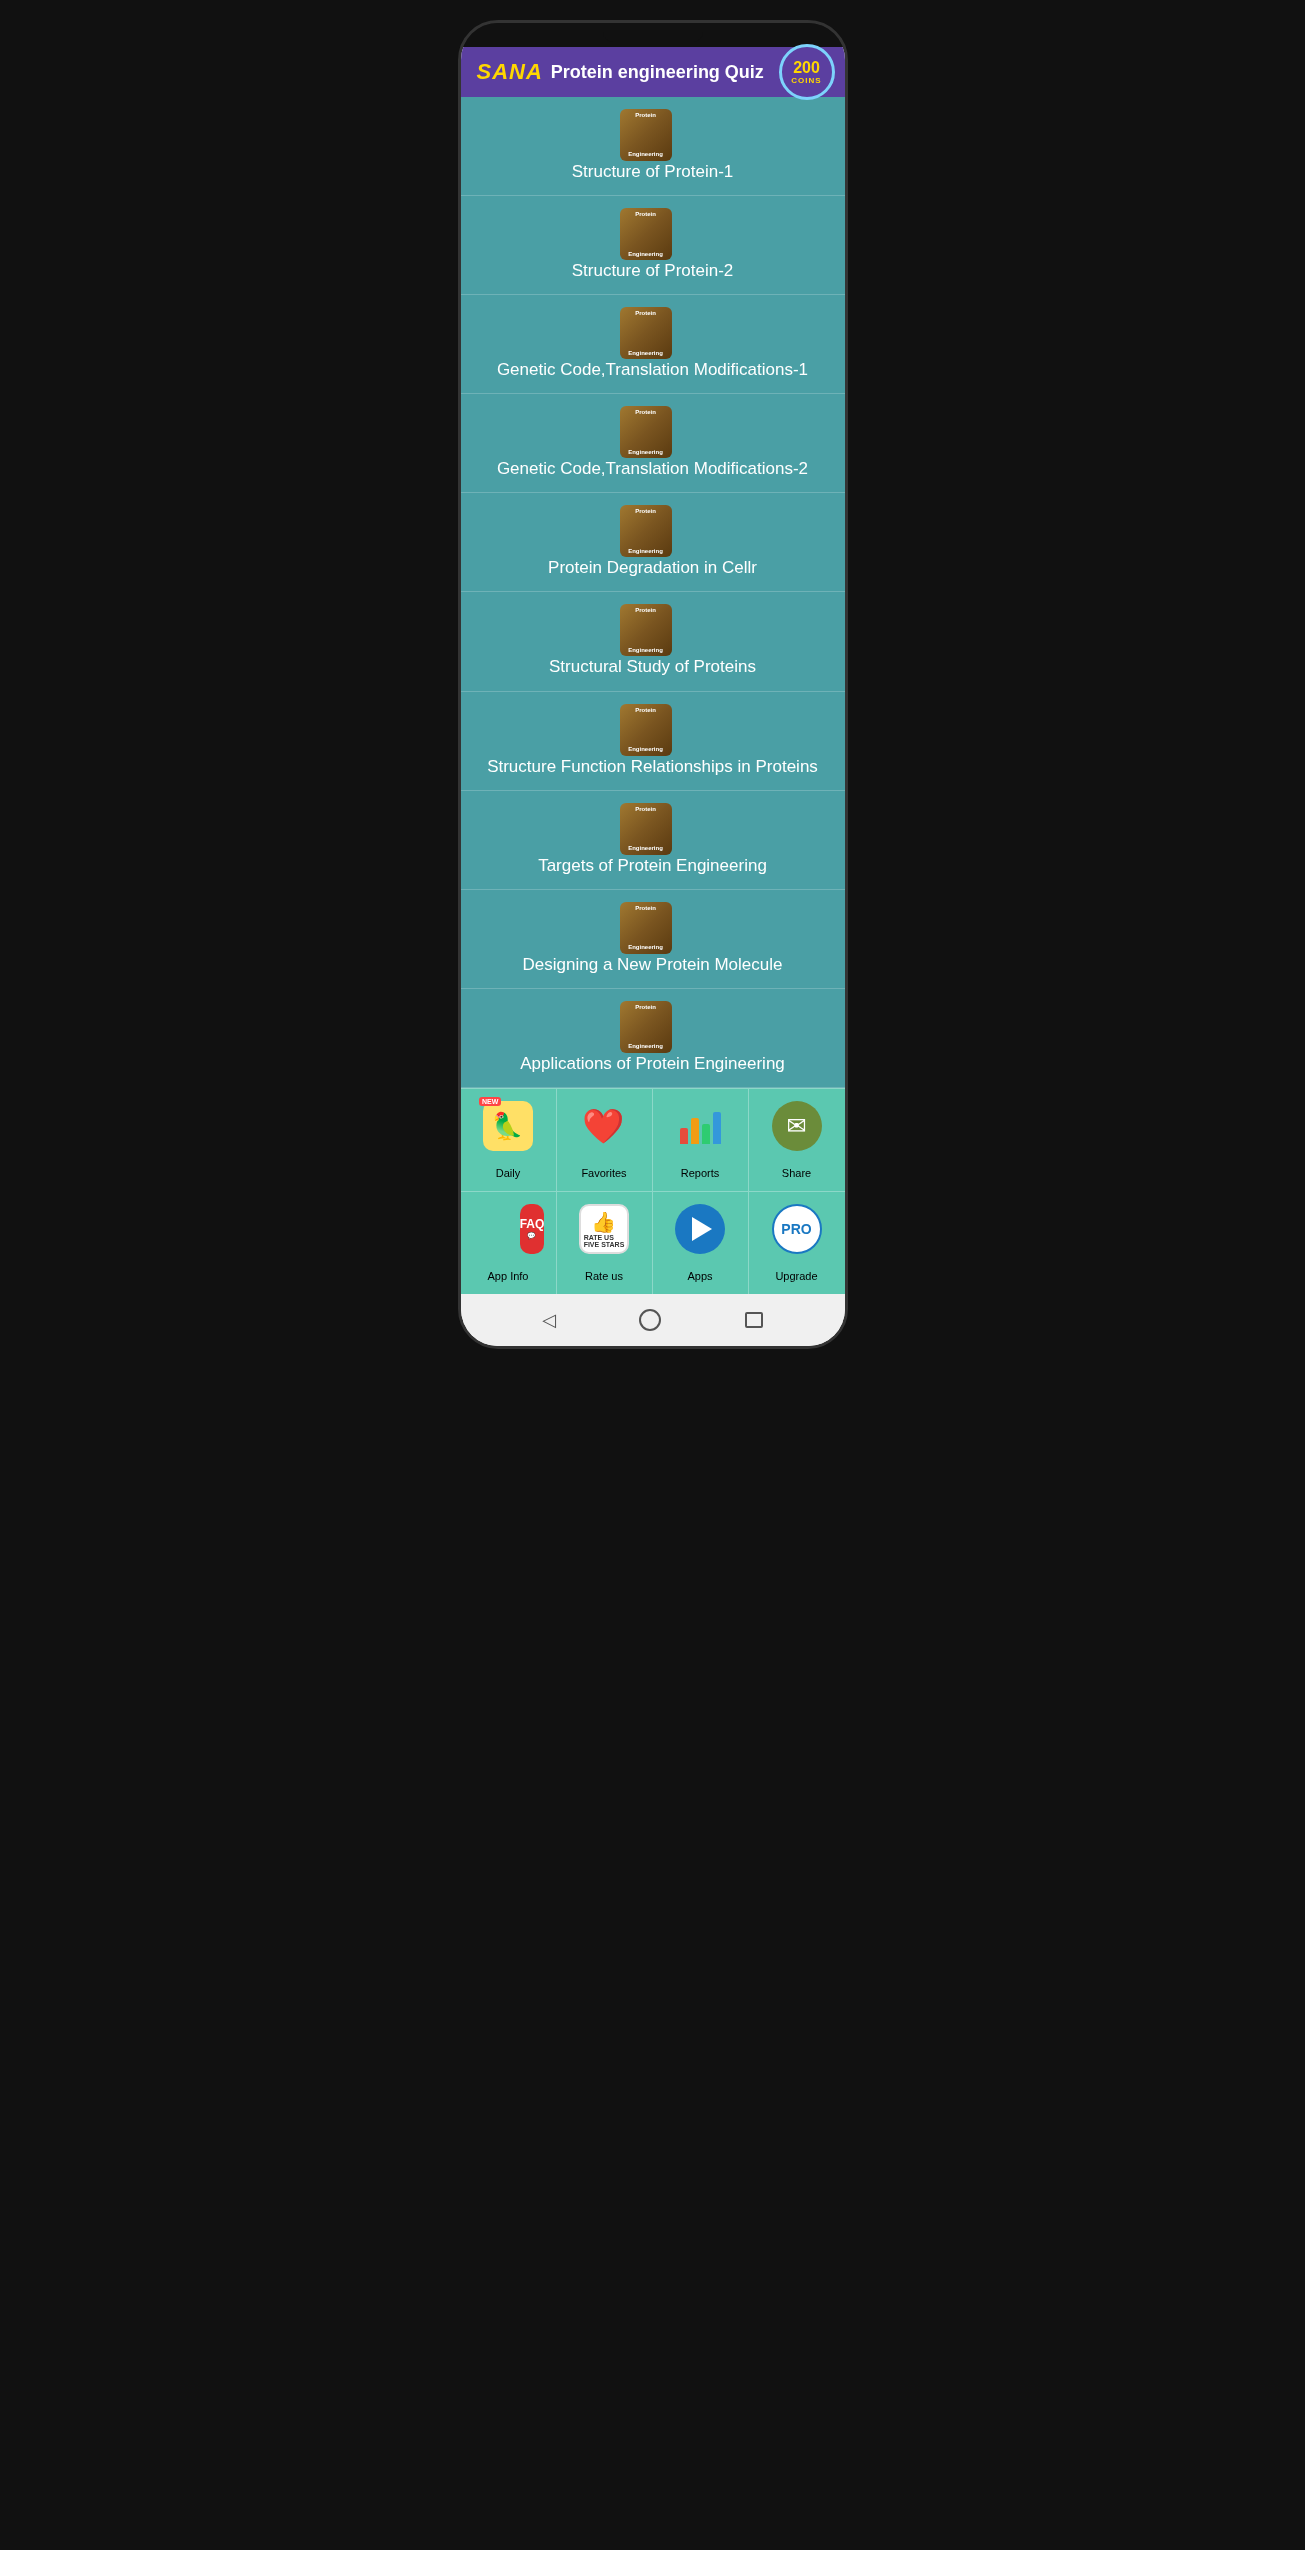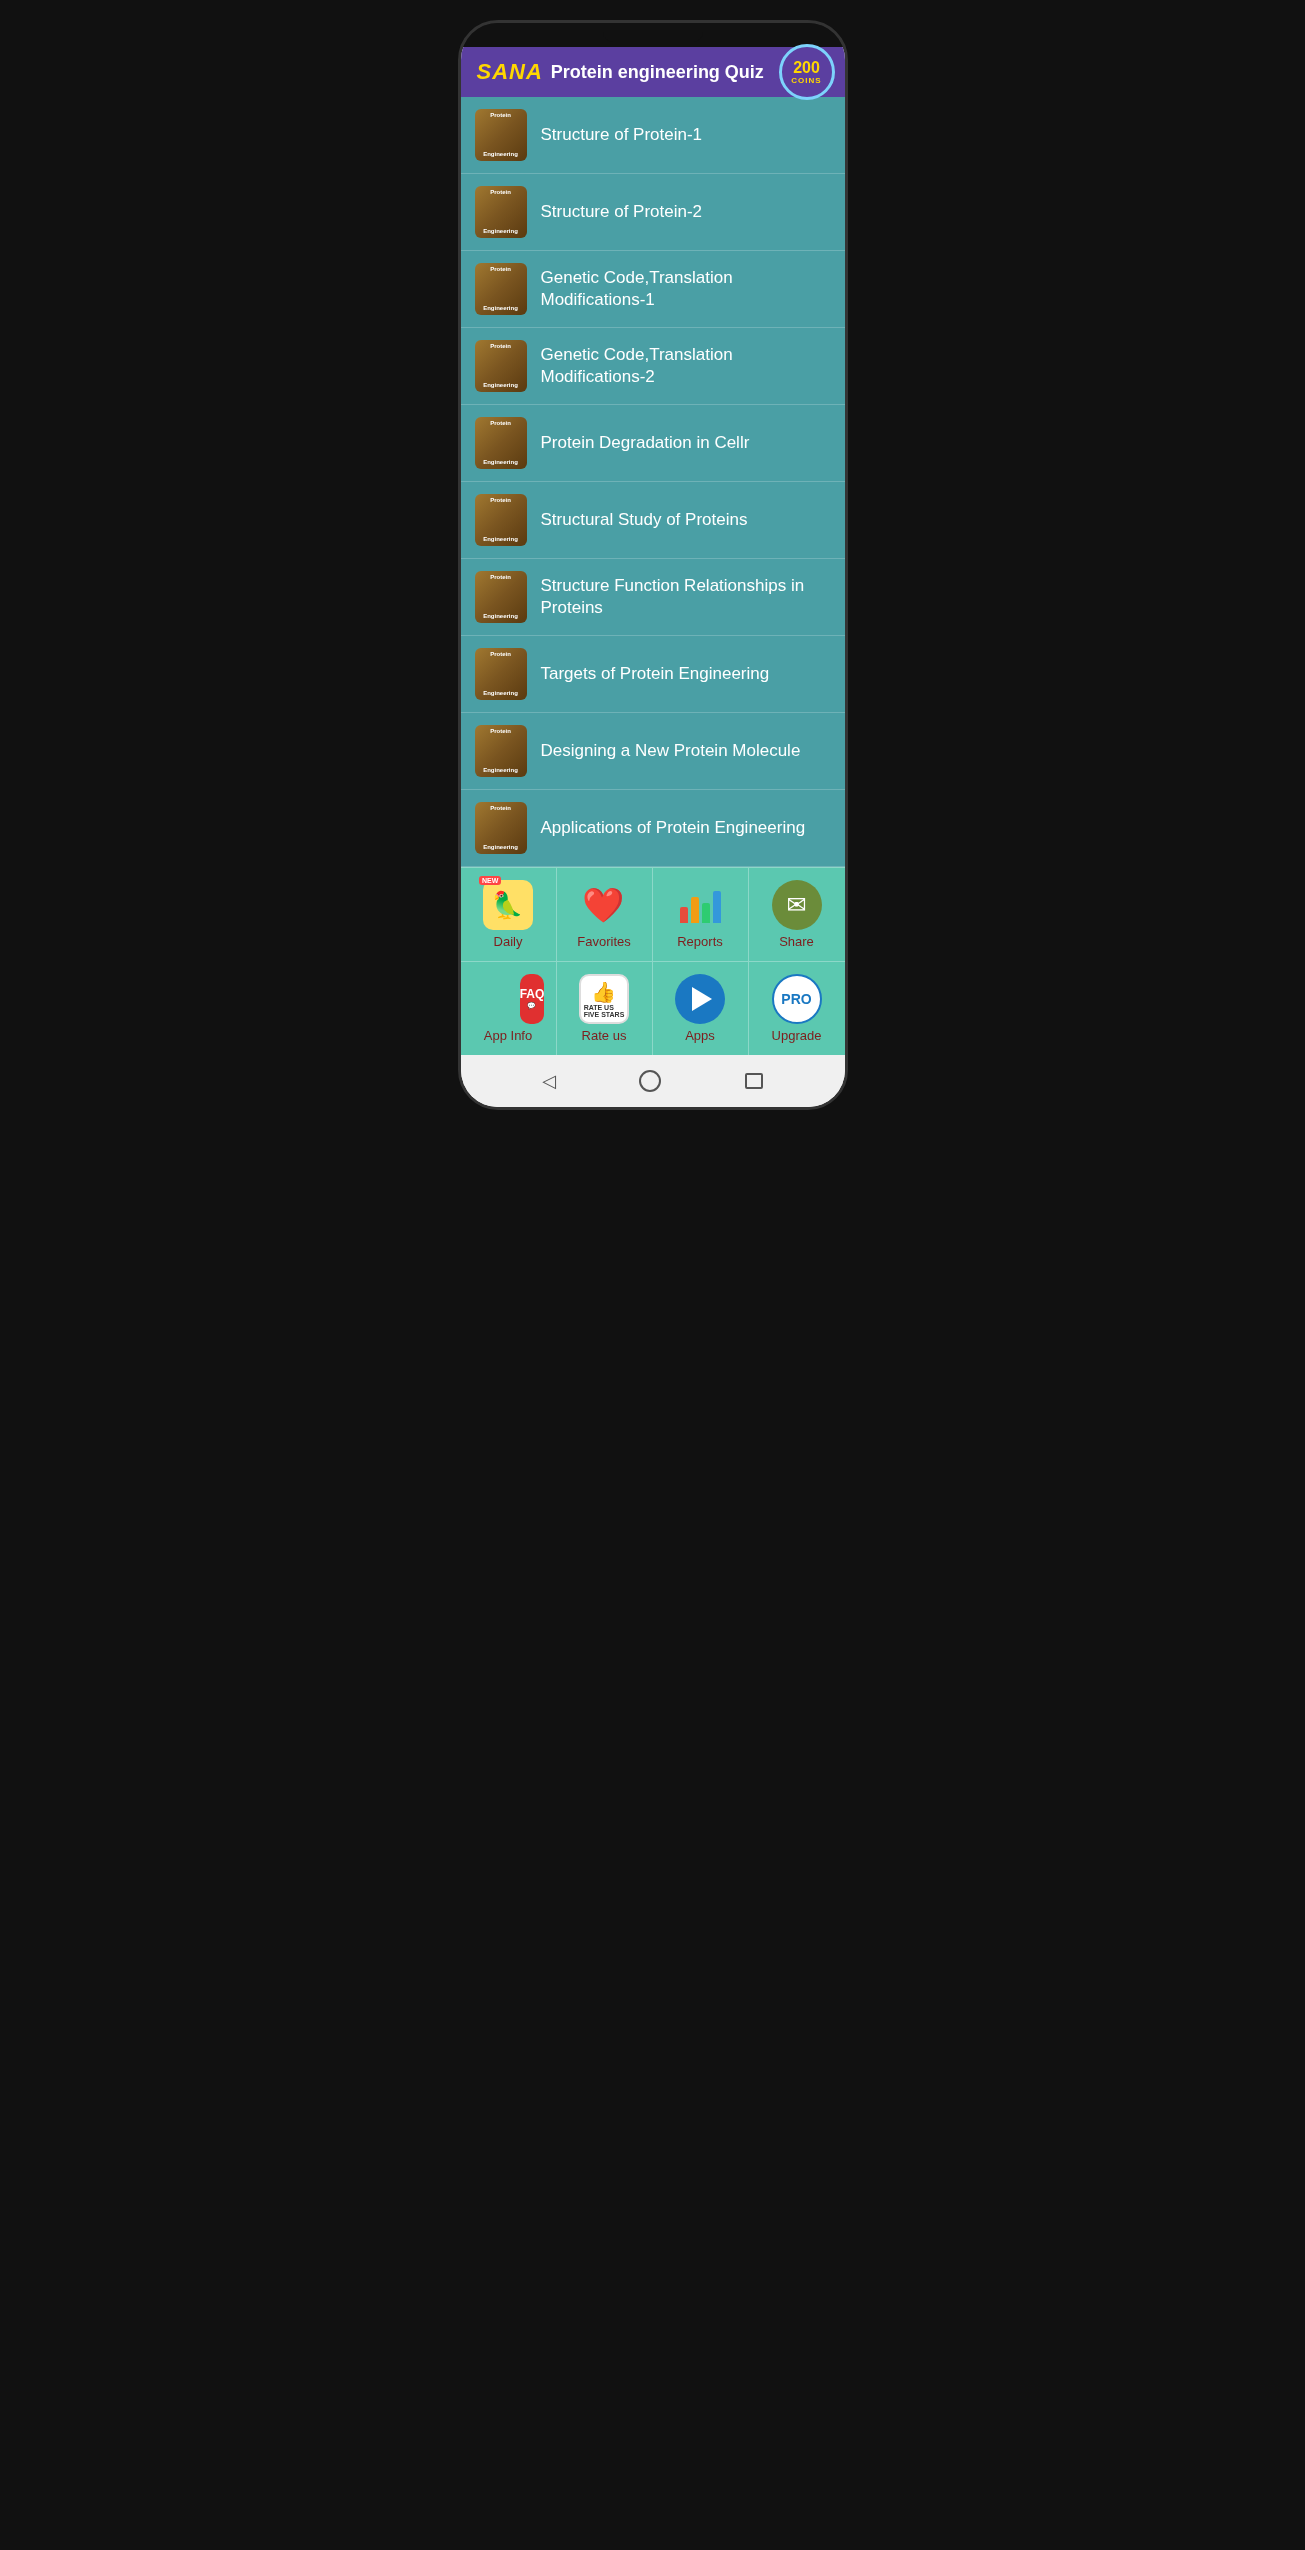--- a/index.html
+++ b/index.html
@@ -94,20 +94,21 @@
     .quiz-list {
       background: #4a9fa5;
     }
     .quiz-item {
       display: flex;
       align-items: center;
       padding: 12px 14px;
       border-bottom: 1px solid rgba(255,255,255,0.2);
       background: #4a9fa5;
       cursor: pointer;
+      flex-direction: column;
     }
     .quiz-item-icon {
       width: 52px;
       height: 52px;
       border-radius: 6px;
       margin-right: 14px;
       flex-shrink: 0;
       background: #8B6914;
       display: flex;
       flex-direction: column;
@@ -172,23 +173,24 @@
     }
     .nav-icon-wrapper {
       width: 50px;
       height: 50px;
       margin-bottom: 4px;
       display: flex;
       align-items: center;
       justify-content: center;
     }
     .nav-label {
-      font-size: 13px;
-      color: #7f1d1d;
+      font-size: 11px;
+      color: #000000;
       font-weight: 500;
+      margin-top: 12px;
     }
     
     .daily-icon {
       width: 50px;
       height: 50px;
       background: #ffe066;
       border-radius: 10px;
       display: flex;
       flex-direction: column;
       align-items: center;

